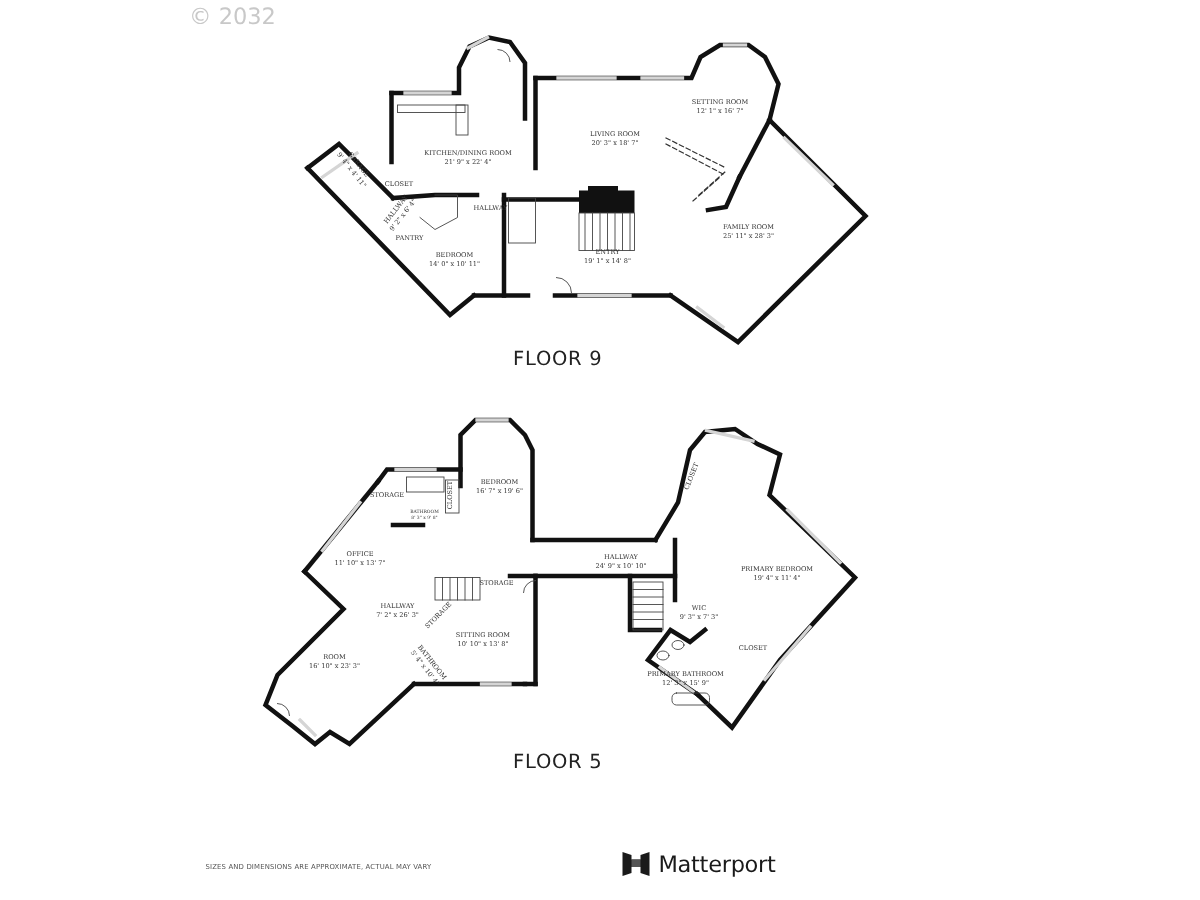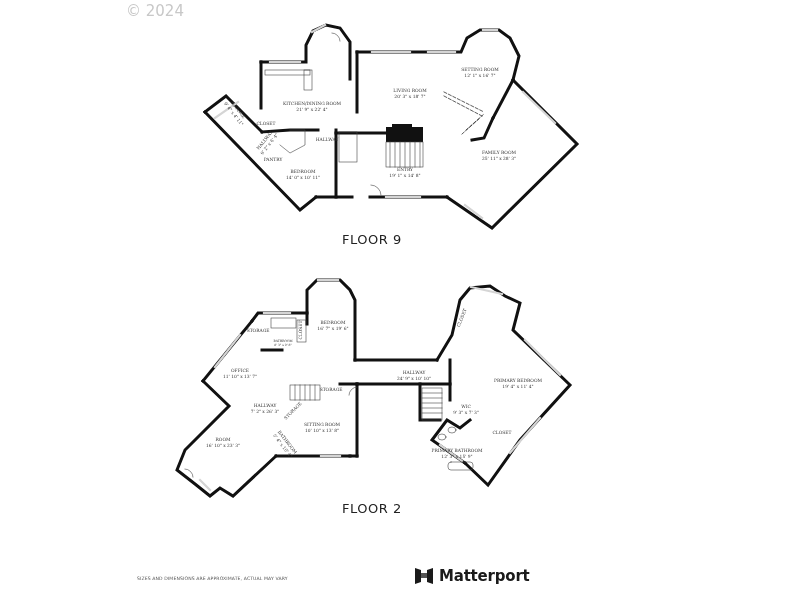--- a/index.html
+++ b/index.html
@@ -22,26 +22,26 @@
     }
     .room-label .dim { display: block; }
     .disclaimer {
       position: absolute; left: 137px; top: 576px;
       font-family: "DejaVu Sans", sans-serif; font-size: 4.6px; color: #555;
       letter-spacing: 0.1px;
     }
     .brand {
       position: absolute; left: 414px; top: 566px; display: flex; align-items: center; gap: 5px;
     }
-    .brand-name { font-family: "DejaVu Sans", sans-serif; font-weight: bold; font-size: 15px; color: #1a1a1a; letter-spacing: -0.2px; }
+    .brand-name { font-family: "DejaVu Sans", sans-serif; font-weight: normal; font-size: 15px; color: #1a1a1a; letter-spacing: -0.2px; }
   </style>
 </head>
 <body>
 
-<div class="copyright">© 2024</div>
+<div class="copyright">© 2032</div>
 
 <svg class="plan" width="800" height="600" viewBox="0 0 800 600">
   <g fill="none" stroke="#111" stroke-width="3" stroke-linecap="square" stroke-linejoin="miter">
 
     <g>
 
       <polyline points="261,62 261,108"></polyline>
       <polyline points="261,62 306,62 306,45 313,31 326,25 340,28 350,42 350,79"></polyline>
       <line x1="357" y1="52" x2="357" y2="112"></line>
 
@@ -151,21 +151,21 @@
       <rect x="448" y="462" width="25" height="8" rx="3"></rect>
       <ellipse cx="442" cy="437" rx="4" ry="3"></ellipse>
       <ellipse cx="452" cy="430" rx="4" ry="3"></ellipse>
       <path d="M349,395 a8,8 0 0 1 8,-8"></path>
       <path d="M185,469 a8,8 0 0 1 8,8"></path>
     </g>
   </g>
 </svg>
 
 <div class="floor-label" style="left:342px; top:232px;">FLOOR 9</div>
-<div class="floor-label" style="left:342px; top:501px;">FLOOR 2</div>
+<div class="floor-label" style="left:342px; top:501px;">FLOOR 5</div>
 
 <div class="room-label" style="left:312px; top:106px;">
   <span>KITCHEN/DINING ROOM</span>
   <span class="dim">21' 9" x 22' 4"</span>
 </div>
 <div class="room-label" style="left:410px; top:93px;">
   <span>LIVING ROOM</span>
   <span class="dim">20' 3" x 18' 7"</span>
 </div>
 <div class="room-label" style="left:480px; top:72px;">

